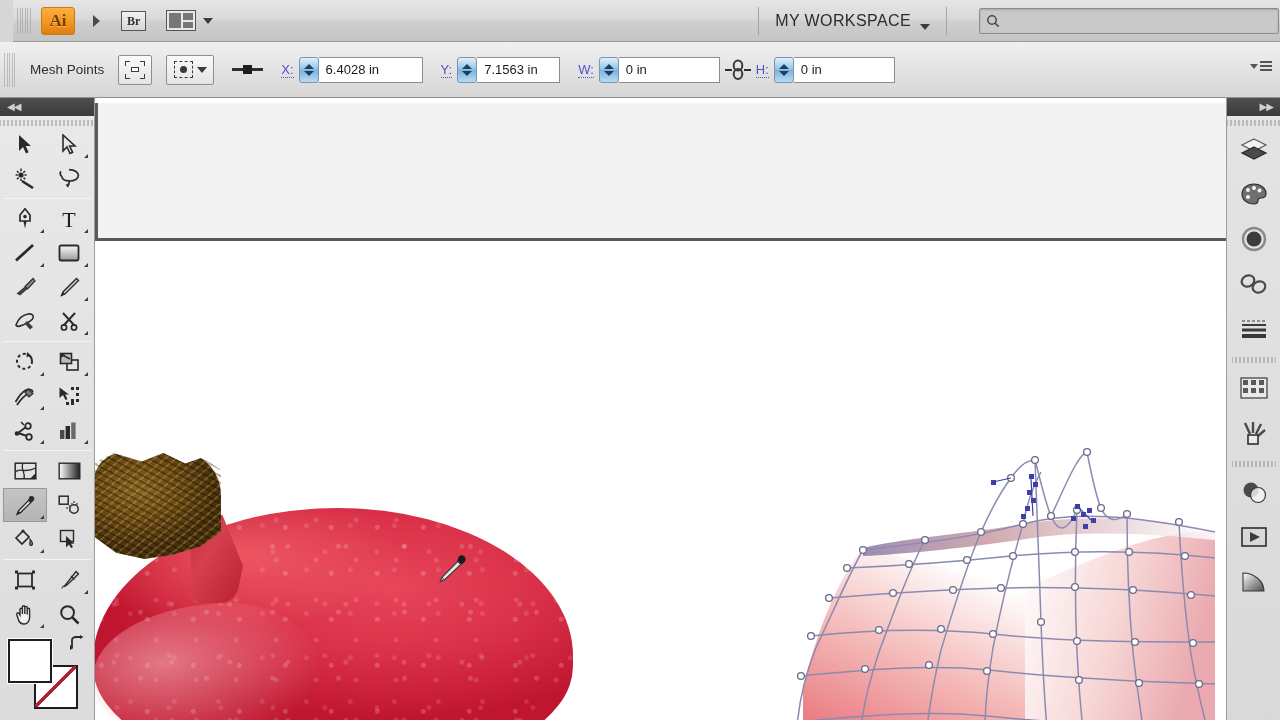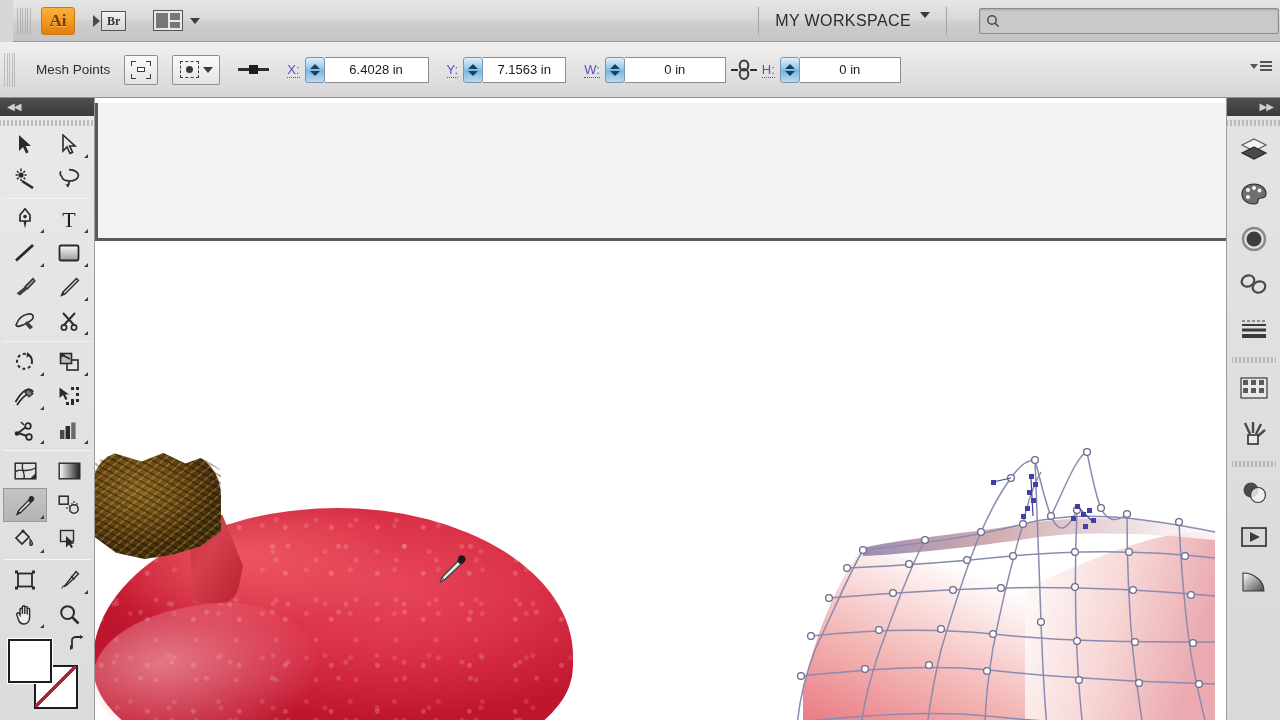--- a/index.html
+++ b/index.html
@@ -39,40 +39,40 @@
     display: flex; align-items: center; gap: 1px;
   }
   .br-tri {
     width: 0; height: 0;
     border-left: 7px solid #4a4a4a;
     border-top: 6px solid transparent; border-bottom: 6px solid transparent;
   }
   .br-box {
     border: 1px solid #555; background: linear-gradient(to bottom,#f2f2f2,#d5d5d5);
     padding: 2px 5px; font-size: 12px; font-weight: bold; color: #333;
-    font-family: "Liberation Serif", serif; line-height: 14px;
+    font-family: "Liberation Serif", serif; line-height: 14px; margin-left: 20px;
   }
   .arrange-btn {
     margin-left: 20px; display: flex; align-items: center; gap: 7px;
   }
   .arr-icon {
     width: 30px; height: 21px; border: 1.5px solid #555;
     background: #e8e8e8; display: flex; padding: 2px; gap: 2px;
   }
   .arr-icon i { display: block; background: #777; }
   .arr-icon .l { width: 12px; height: 100%; }
   .arr-icon .rcol { display: flex; flex-direction: column; gap: 2px; flex: 1; }
   .arr-icon .rcol i { height: 50%; }
   .caret-dn {
     width: 0; height: 0; border-left: 5px solid transparent;
     border-right: 5px solid transparent; border-top: 6px solid #3b3b3b;
   }
   .mb-divider { width: 1px; height: 28px; background: #a5a5a5; margin: 0 16px; }
   .workspace-btn {
-    display: flex; align-items: flex-start; gap: 9px;
+    display: flex; align-items: flex-end; gap: 9px;
     font-size: 16px; letter-spacing: .4px; color: #2b2b2b;
     font-family: "Liberation Sans", sans-serif;
   }
   .search-box {
     margin-left: 16px; width: 300px; height: 26px;
     background: #c9c9c9;
     border: 1px solid #8d8d8d; border-radius: 2px;
     box-shadow: inset 0 1px 2px rgba(0,0,0,.18);
     display: flex; align-items: center; padding: 0 6px;
   }
@@ -89,21 +89,21 @@
     border-bottom: 1px solid #8f8f8f;
     display: flex; align-items: center;
   }
   .cb-grip {
     width: 12px; height: 34px; margin-left: 4px;
     background-image: repeating-linear-gradient(to right, #aaa 0 1px, transparent 1px 3px);
     background-size: 5px 100%;
     opacity: .7;
   }
   .cb-label {
-    margin-left: 20px; font-size: 13.5px; color: #2e2e2e; white-space: nowrap;
+    margin-left: 14px; font-size: 13.5px; color: #2e2e2e; white-space: nowrap;
   }
   .opacity-group { display: flex; align-items: center; margin-left: 62px; }
   .link-label {
     font-size: 13px; color: #5450c8;
     border-bottom: 1px dotted #5450c8; line-height: 15px;
   }
   .num-field {
     height: 26px; background: #ececec; border: 1px solid #9a9a9a;
     display: flex; align-items: center; margin-left: 7px;
   }
@@ -173,21 +173,20 @@
     width: 0; height: 0; border-left: 5px solid transparent;
     border-right: 5px solid transparent; border-top: 5px solid #1d3f5e;
   }
   .coord-input {
     height: 26px; border: 1px solid #8d8d8d; border-left: 0; background: #fff;
   }
   .coord-input input {
     border: 0; outline: none; background: transparent; height: 24px;
     font-size: 13px; color: #1b1b1b; padding: 0 7px;
     font-family: "Liberation Sans", sans-serif;
-    text-align: center;
   }
   .chain-ic {
     width: 26px; height: 26px; margin: 0 5px;
     display: flex; align-items: center; justify-content: center;
   }
   .panel-menu-ic {
     position: absolute; right: 8px; top: 19px;
     display: flex; align-items: center; gap: 2px;
   }
   .pm-tri {

